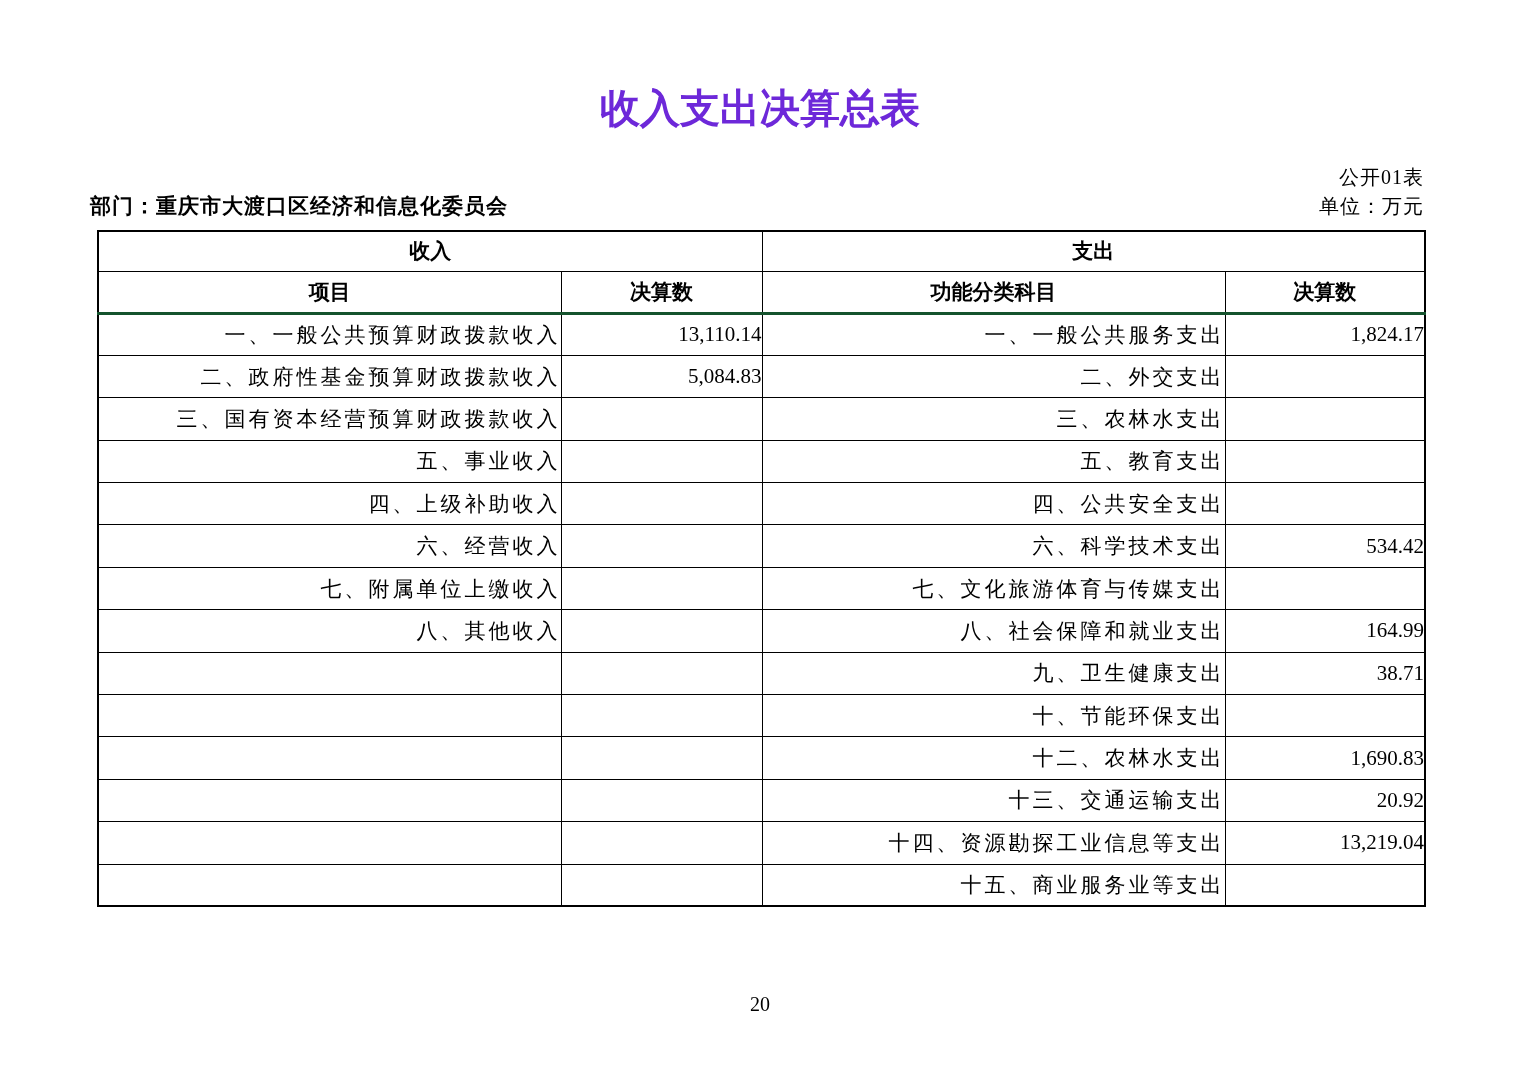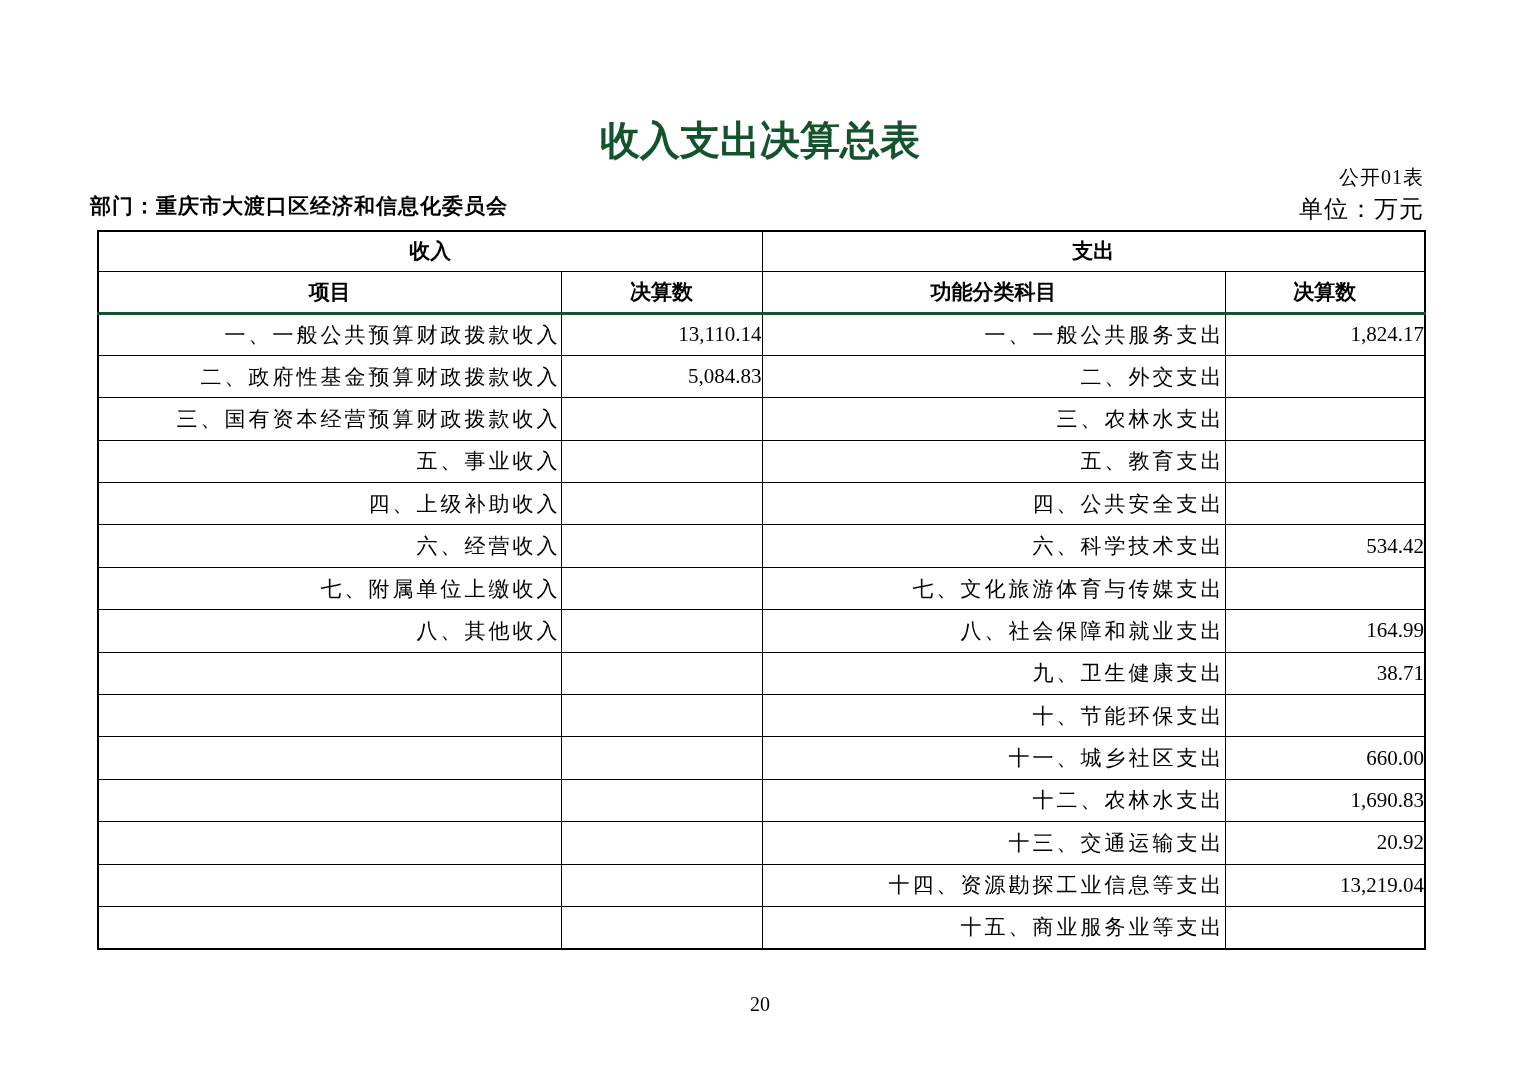--- a/index.html
+++ b/index.html
@@ -10,29 +10,29 @@
   .page {
     position: relative;
     width: 1520px;
     height: 1075px;
     background: #ffffff;
     color: #000000;
     overflow: hidden;
   }
   .title {
     position: absolute;
-    top: 116px;
+    top: 84px;
     left: 0;
     width: 1520px;
     text-align: center;
     font-family: "Liberation Sans", sans-serif;
     font-weight: bold;
     font-size: 40px;
     line-height: 48px;
-    color: #14532d;
+    color: #6d28d9;
   }
   .table-code {
     position: absolute;
     top: 164px;
     right: 96px;
     font-family: "Liberation Serif", serif;
     font-size: 20px;
     letter-spacing: 1px;
   }
   .department {
@@ -42,21 +42,21 @@
     font-family: "Liberation Serif", serif;
     font-weight: bold;
     font-size: 21px;
     letter-spacing: 1px;
   }
   .unit {
     position: absolute;
     top: 193px;
     right: 96px;
     font-family: "Liberation Serif", serif;
-    font-size: 24px;
+    font-size: 20px;
     letter-spacing: 1px;
   }
   table.fiscal-table {
     position: absolute;
     top: 230px;
     left: 97px;
     width: 1327px;
     border-collapse: collapse;
     table-layout: fixed;
     border: 2px solid #000000;
@@ -204,26 +204,20 @@
     <td class="val">38.71</td>
   </tr>
 
   <tr class="data-row">
     <td class="item"></td>
     <td class="val"></td>
     <td class="item">十、节能环保支出</td>
     <td class="val"></td>
   </tr>
 
-  <tr class="data-row">
-    <td class="item"></td>
-    <td class="val"></td>
-    <td class="item">十一、城乡社区支出</td>
-    <td class="val">660.00</td>
-  </tr>
 
   <tr class="data-row">
     <td class="item"></td>
     <td class="val"></td>
     <td class="item">十二、农林水支出</td>
     <td class="val">1,690.83</td>
   </tr>
 
   <tr class="data-row">
     <td class="item"></td>

